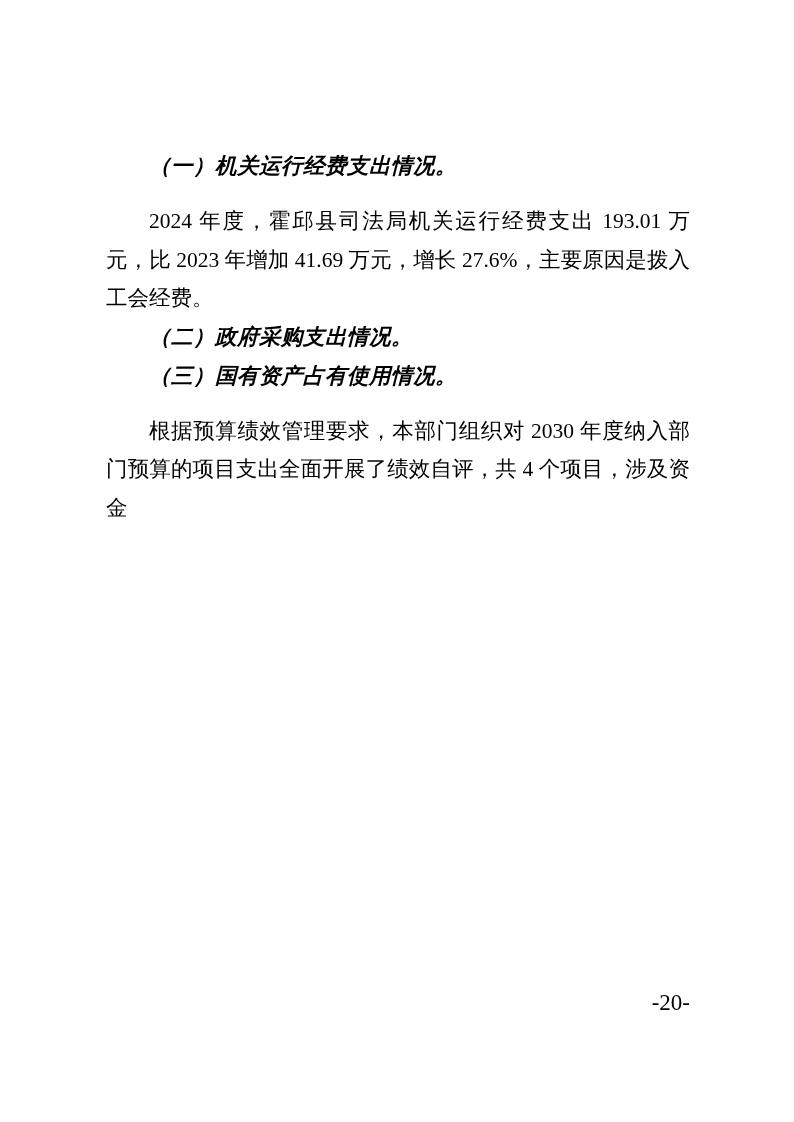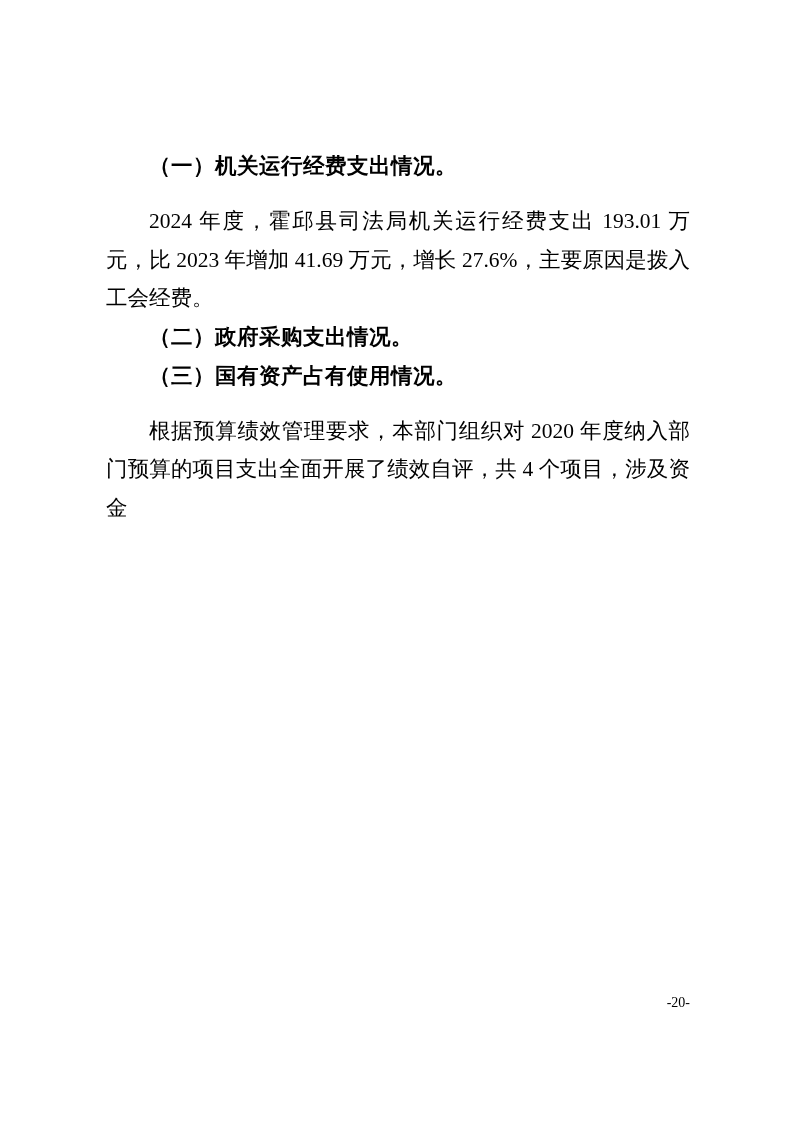--- a/index.html
+++ b/index.html
@@ -33,48 +33,49 @@
     text-align-last: left;
   }
   .block {
     margin: 0;
     padding: 0;
     text-indent: 2em;
   }
   .heading {
     font-weight: bold;
     letter-spacing: 0.5px;
+    font-style: italic;
   }
   .paragraph {
     font-weight: normal;
     margin-top: 16px;
   }
   .footer {
     position: absolute;
     left: 106px;
     top: 988px;
     width: 584px;
     text-align: right;
-    font-size: 14px;
+    font-size: 23px;
     line-height: 30px;
   }
 </style>
 </head>
 <body>
 
 <div class="page">
 
   <div class="content">
     <p class="block heading">（一）机关运行经费支出情况。</p>
     <p class="block paragraph">2024 年度，霍邱县司法局机关运行经费支出 193.01 万元，比 2023 年增加 41.69 万元，增长 27.6%，主要原因是拨入工会经费。</p>
 
     <p class="block heading">（二）政府采购支出情况。</p>
 
     <p class="block heading">（三）国有资产占有使用情况。</p>
 
-    <p class="block paragraph">根据预算绩效管理要求，本部门组织对 2020 年度纳入部门预算的项目支出全面开展了绩效自评，共 4 个项目，涉及资金</p>
+    <p class="block paragraph">根据预算绩效管理要求，本部门组织对 2030 年度纳入部门预算的项目支出全面开展了绩效自评，共 4 个项目，涉及资金</p>
   </div>
 
   <div class="footer">
     <span>-20-</span>
   </div>
 
 </div>
 
 </body></html>

